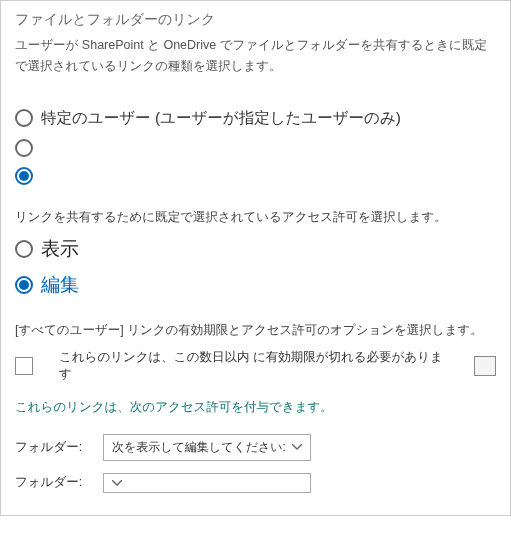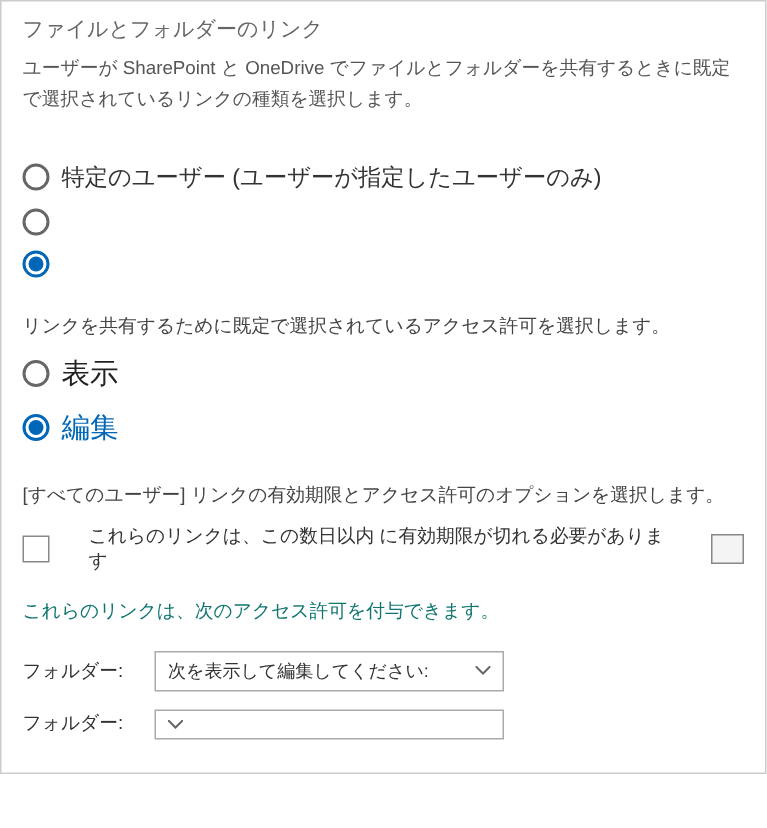--- a/index.html
+++ b/index.html
@@ -107,21 +107,21 @@
     .dd-label {
       font-size: 12.5px;
       width: 70px;
     }
     .dropdown {
       display: flex;
       align-items: center;
       justify-content: space-between;
       border: 1px solid #aaa;
       padding: 4px 8px;
-      width: 233px;
+      width: 208px;
       font-size: 12px;
       cursor: pointer;
       background: #fff;
     }
     .chev {
       width: 10px;
       height: 10px;
       display: flex;
       align-items: center;
       justify-content: center;

